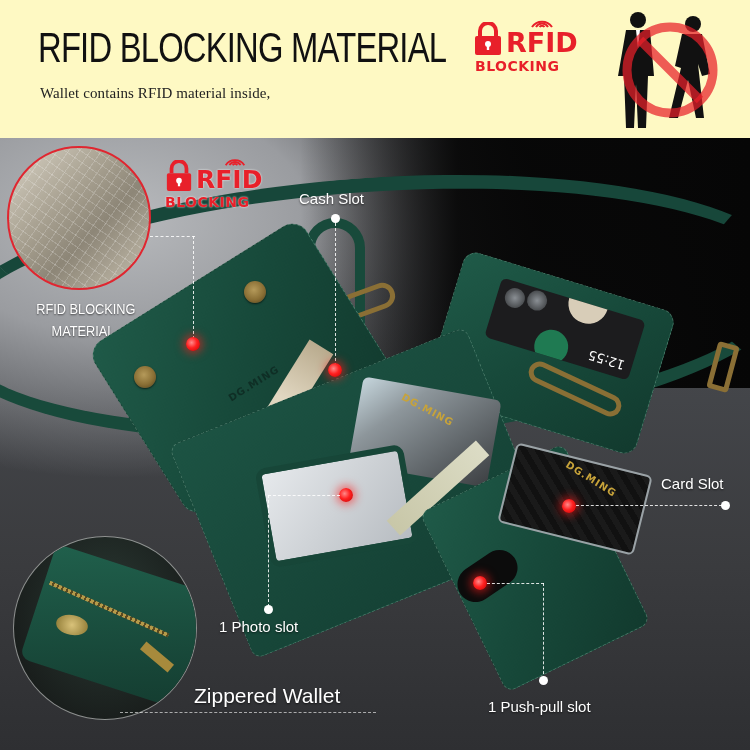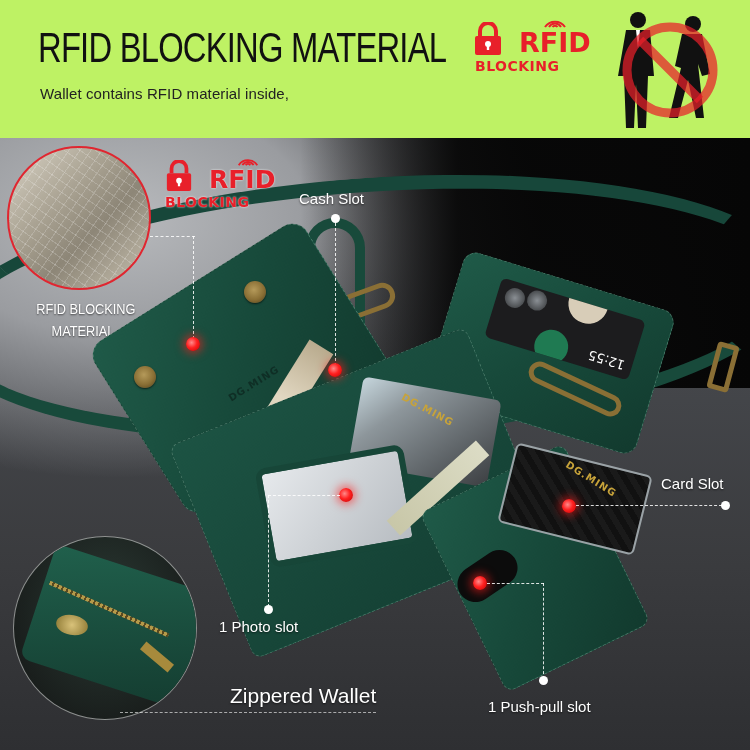--- a/index.html
+++ b/index.html
@@ -1,36 +1,36 @@
 <!DOCTYPE html>
 <html><head>
 <meta charset="utf-8">
 <style>
   * { box-sizing: border-box; margin: 0; padding: 0; }
   html, body { width: 750px; height: 750px; overflow: hidden; background: #fff; }
   body { position: relative; font-family: "Liberation Sans", sans-serif; }
 
   
-  .header { position: absolute; left: 0; top: 0; width: 750px; height: 138px; background: #bef264; }
+  .header { position: absolute; left: 0; top: 0; width: 750px; height: 138px; background: #fef9c3; }
   .title {
     position: absolute; left: 38px; top: 24px;
     font-family: "Liberation Sans", sans-serif; font-weight: 400;
     font-size: 42px; letter-spacing: -1px; color: #111;
     transform: scaleX(0.78); transform-origin: left center;
     white-space: nowrap;
   }
   .subtitle {
-    position: absolute; left: 40px; font-family: Liberation Sans, sans-serif;
+    position: absolute; left: 40px; font-family: Liberation Serif, serif;
     font-size: 15px; color: #222; white-space: nowrap; letter-spacing: 0.1px;
   }
   .subtitle.l1 { top: 85px; }
   .subtitle.l2 { top: 105px; }
 
   .rfid-badge { position: absolute; }
-  .rfid-badge .top { display: flex; align-items: flex-end; gap: 16px; }
+  .rfid-badge .top { display: flex; align-items: flex-end; gap: 3px; }
   .rfid-badge .word { font-family: "DejaVu Sans", sans-serif; font-weight: 700; color: #e8202a; line-height: 1; }
   .rfid-badge .blocking { font-family: "DejaVu Sans", sans-serif; font-weight: 700; color: #e8202a; line-height: 1; letter-spacing: 0.5px; }
 
   .badge-header { left: 473px; top: 22px; }
   .badge-header .word { font-size: 27px; }
   .badge-header .blocking { font-size: 14px; margin-top: 3px; margin-left: 2px; }
 
   .badge-photo { left: 165px; top: 160px; }
   .badge-photo .word { font-size: 25px; text-shadow: 0 0 2px #fff; }
   .badge-photo .blocking { font-size: 14px; margin-top: 3px; text-shadow: 0 0 2px #fff; }
@@ -228,21 +228,21 @@
   <div class="dot-red" style="left:562px; top:361px;"></div>
   <div class="dash-h" style="left:576px; top:367px; width:146px;"></div>
   <div class="dot-white" style="left:721px; top:363px;"></div>
 
   <div class="dot-red" style="left:339px; top:350px;"></div>
   <div class="dash-h" style="left:268px; top:357px; width:72px;"></div>
   <div class="dash-v" style="left:268px; top:357px; height:112px;"></div>
   <div class="dot-white" style="left:264px; top:467px;"></div>
   <div class="label sm" style="left:219px; top:480px;">1 Photo slot</div>
 
-  <div class="label lg" style="left:194px; top:546px;margin-left:36px;">Zippered Wallet</div>
+  <div class="label lg" style="left:194px; top:546px;">Zippered Wallet</div>
   <div class="dash-h" style="left:120px; top:574px; width:256px; border-top-width:1px; opacity:0.7;"></div>
 
   <div class="dot-red" style="left:473px; top:438px;"></div>
   <div class="dash-h" style="left:487px; top:445px; width:57px;"></div>
   <div class="dash-v" style="left:543px; top:445px; height:96px;"></div>
   <div class="dot-white" style="left:539px; top:538px;"></div>
   <div class="label sm" style="left:488px; top:560px;">1 Push-pull slot</div>
 </div>
 
 </body></html>

